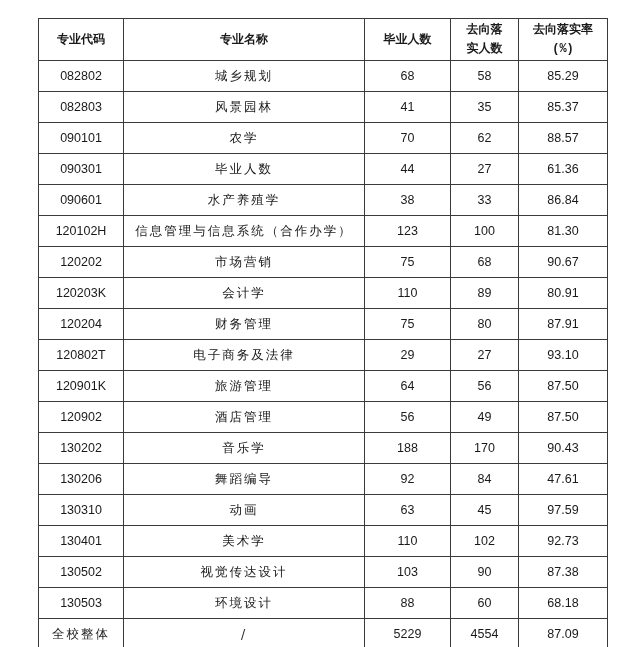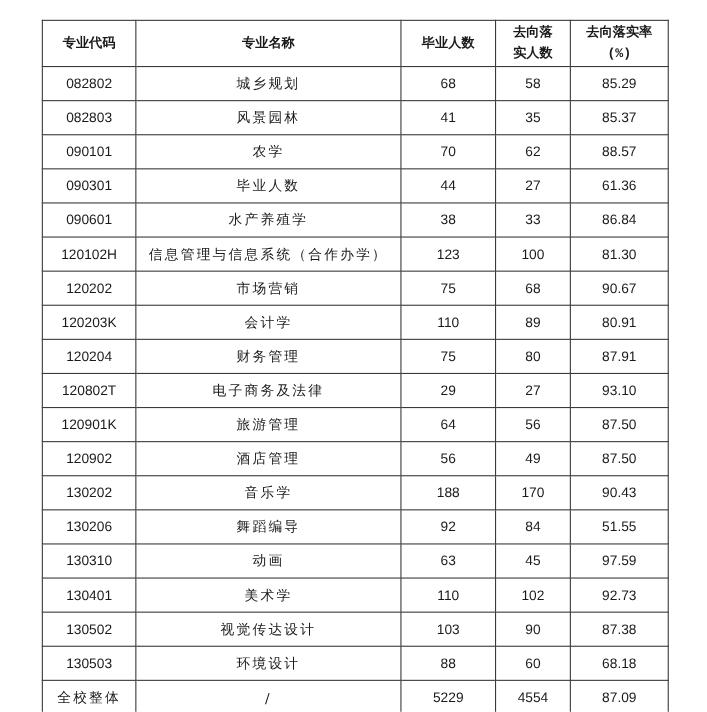--- a/index.html
+++ b/index.html
@@ -178,21 +178,21 @@
         <td class="name">音乐学</td>
         <td class="num">188</td>
         <td class="num">170</td>
         <td class="num">90.43</td>
       </tr>
       <tr>
         <td class="code">130206</td>
         <td class="name">舞蹈编导</td>
         <td class="num">92</td>
         <td class="num">84</td>
-        <td class="num">51.55</td>
+        <td class="num">47.61</td>
       </tr>
       <tr>
         <td class="code">130310</td>
         <td class="name">动画</td>
         <td class="num">63</td>
         <td class="num">45</td>
         <td class="num">97.59</td>
       </tr>
       <tr>
         <td class="code">130401</td>

